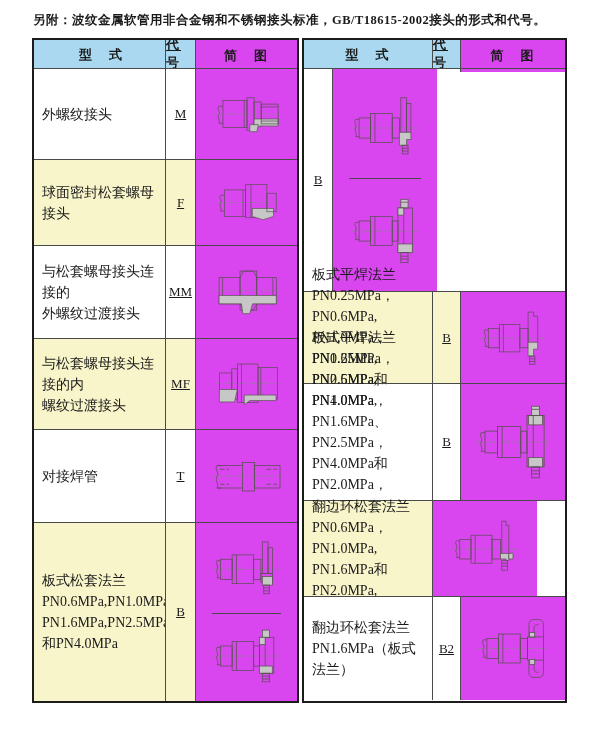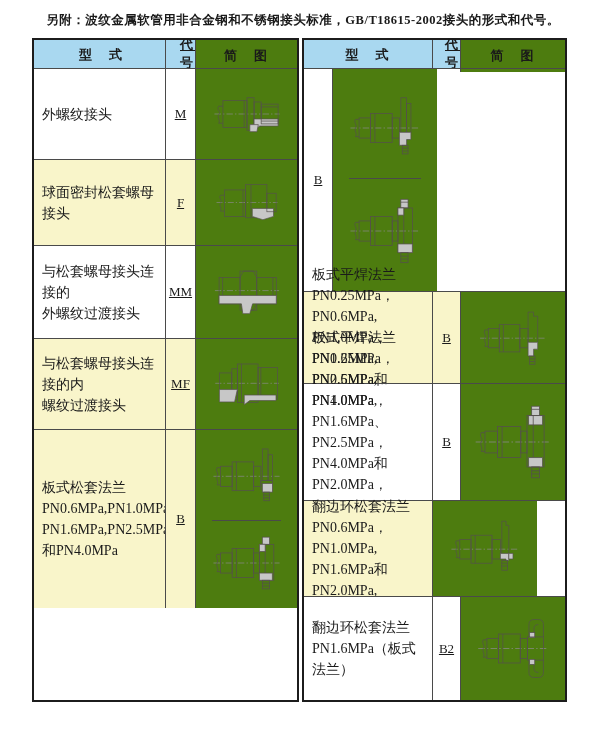--- a/index.html
+++ b/index.html
@@ -2,37 +2,37 @@
 <html><head>
 <meta charset="utf-8">
 <style>
   html,body{margin:0;padding:0;}
   body{
     width:600px;height:740px;background:#ffffff;position:relative;
     font-family:"Liberation Serif","DejaVu Serif",serif;color:#1a1a1a;
   }
   .title{
     position:absolute;left:33px;top:12px;width:540px;
-    font-size:12.5px;font-weight:bold;letter-spacing:.5px;text-align:center;
+    font-size:12.5px;font-weight:bold;letter-spacing:.5px;
   }
   .tables{
     position:absolute;left:32px;top:38px;display:flex;gap:3px;
   }
   .tbl{
     border:2px solid #1c1c1c;display:flex;flex-direction:column;background:#fff;
   }
   .row{display:flex;}
   .row + .row{border-top:1px solid #4a4a4a;}
   .cell{box-sizing:border-box;display:flex;align-items:center;}
   .cell + .cell{border-left:1px solid #4a4a4a;}
-  .hdr{background:#a9d8f0;height:28px;text-align:right;}
+  .hdr{background:#a9d8f0;height:28px;}
   .hdr .cell{justify-content:center;font-weight:bold;font-size:13px;letter-spacing:2px;}
   .c-type{padding:4px 4px 4px 8px;font-size:14px;line-height:21px;white-space:pre-line;}
   .c-code{justify-content:center;font-size:13px;text-decoration:underline;}
-  .c-diag{justify-content:center;background:#4d7c0f;flex-direction:column;padding:16px;}
+  .c-diag{justify-content:center;background:#d946ef;flex-direction:column;padding:16px;}
   .lt .c-type{width:131px;}
   .lt .c-code{width:30px;}
   .lt .c-diag{width:102px;}
   .rt .c-type{width:128px;}
   .rt .c-code{width:28px;}
   .rt .c-diag{width:105px;}
   .hl{background:#f9f5ca;}
   .sub{width:100%;display:flex;align-items:center;justify-content:center;box-sizing:border-box;}
   .sub + .sub{border-top:1px solid #4a4a4a;}
   svg.dg{display:block;}
@@ -121,20 +121,38 @@
           <rect class="ln" x="34" y="13" width="30" height="56"></rect>
           <line class="ln" x1="40" y1="13" x2="40" y2="69"></line>
           <rect class="ln" x="64" y="18" width="28" height="46"></rect>
           <line class="ln" x1="68" y1="18" x2="68" y2="64"></line>
           <polygon class="hatch" points="8,50 34,50 30,68 8,68"></polygon>
           <polygon class="hatch" points="44,58 90,58 90,66 52,66 44,72"></polygon>
         </svg>
       </div>
     </div>
 
+    <div class="row" style="height:92px">
+      <div class="cell c-type">对接焊管</div>
+      <div class="cell c-code">T</div>
+      <div class="cell c-diag">
+        <svg class="dg" width="96" height="80" viewBox="0 0 96 80">
+          <line class="cl" x1="2" y1="40" x2="94" y2="40"></line>
+          <path class="ln" d="M14,26 L8,26 C4,31 12,36 8,41 C5,46 11,50 8,56 L14,56"></path>
+          <line class="ln" x1="8" y1="26" x2="42" y2="26"></line>
+          <line class="ln" x1="8" y1="56" x2="42" y2="56"></line>
+          <line class="ln" x1="12" y1="31" x2="24" y2="31" stroke-dasharray="6 3"></line>
+          <line class="ln" x1="12" y1="51" x2="24" y2="51" stroke-dasharray="6 3"></line>
+          <rect class="ln" x="42" y="22" width="16" height="38"></rect>
+          <rect class="ln" x="58" y="26" width="34" height="30"></rect>
+          <line class="ln" x1="74" y1="31" x2="88" y2="31" stroke-dasharray="6 3"></line>
+          <line class="ln" x1="74" y1="51" x2="88" y2="51" stroke-dasharray="6 3"></line>
+        </svg>
+      </div>
+    </div>
 
     <div class="row" style="height:178px">
       <div class="cell c-type hl">板式松套法兰
 PN0.6MPa,PN1.0MPa,
 PN1.6MPa,PN2.5MPa,
 和PN4.0MPa</div>
       <div class="cell c-code hl">B</div>
       <div class="cell c-diag">
         <div class="sub" style="height:90px">
           <svg class="dg" width="96" height="86" viewBox="0 0 96 86">

